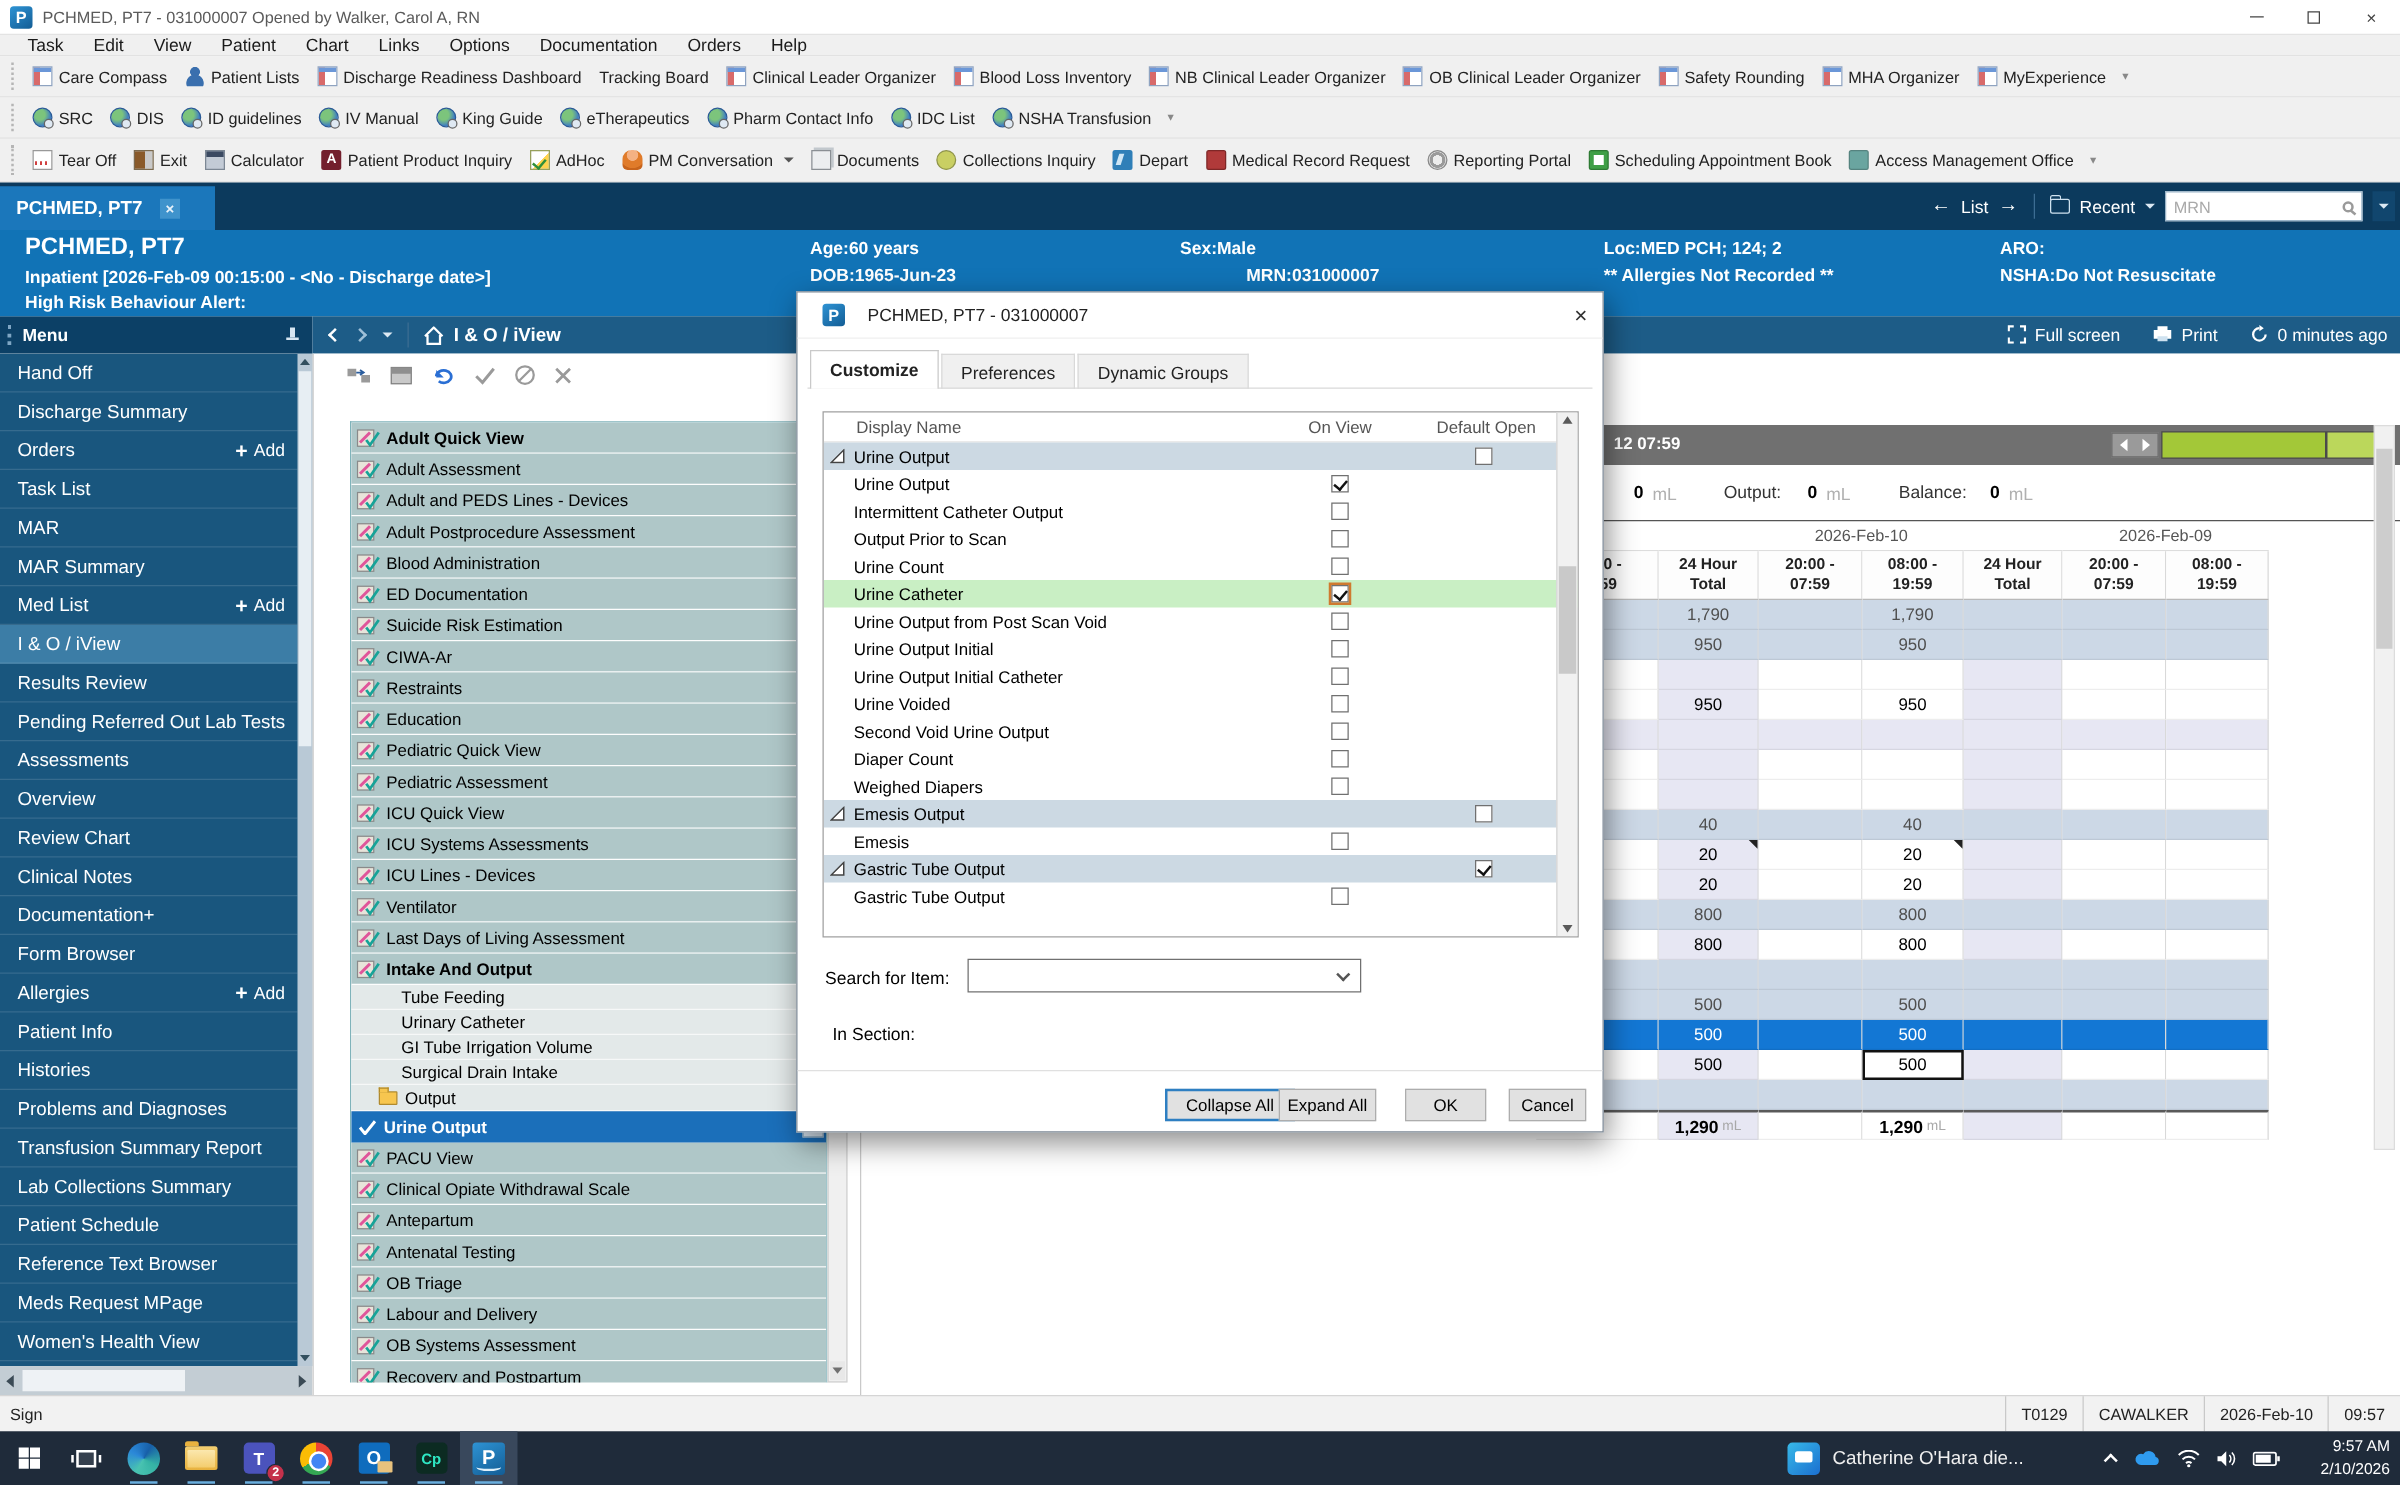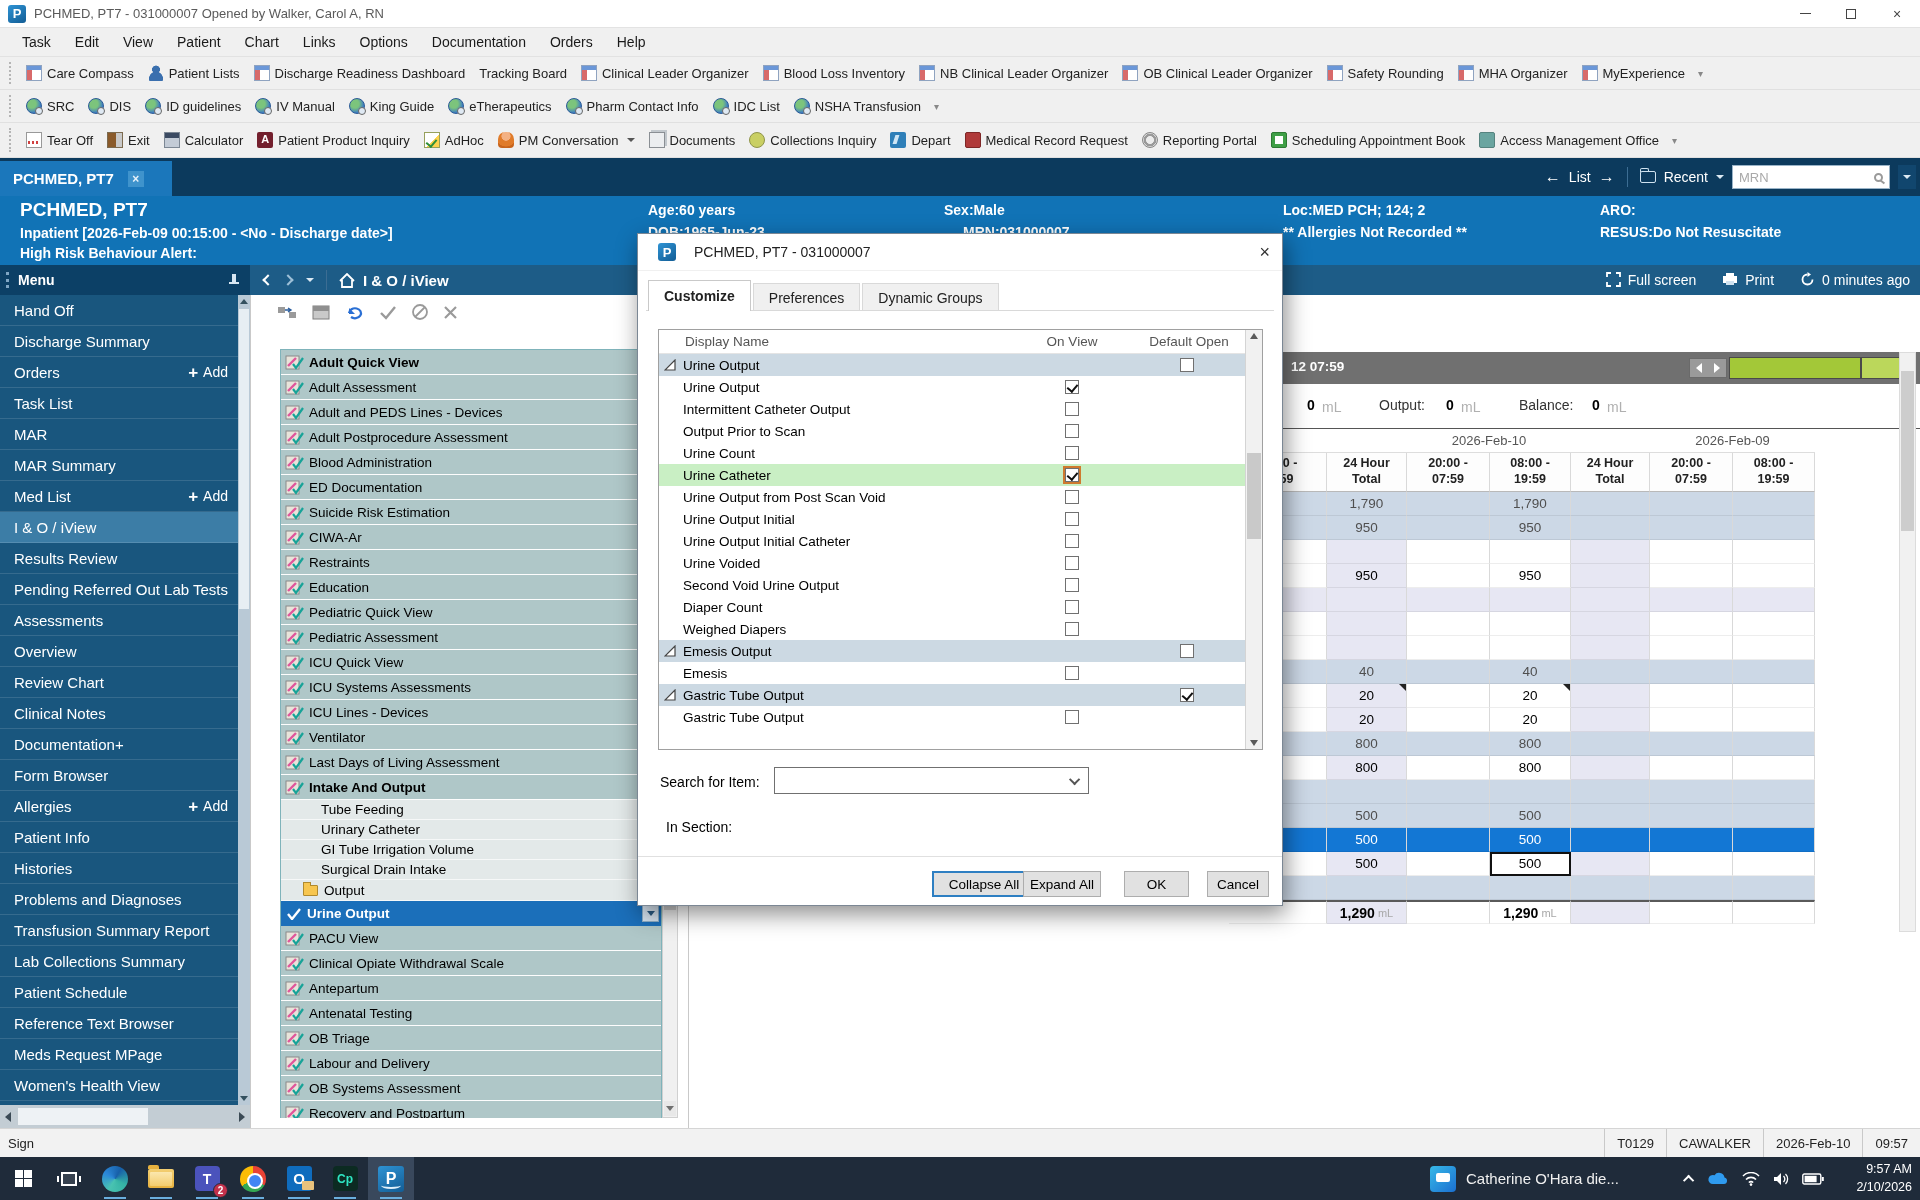--- a/index.html
+++ b/index.html
@@ -9,21 +9,21 @@
 
   
   .titlebar{height:28px;background:#fff;display:flex;align-items:center;border-bottom:1px solid #e3e3e3;color:#5a5a5a;font-size:13px}
   .plogo{width:18px;height:18px;border-radius:3px;background:linear-gradient(145deg,#2e93d4,#135d95);color:#fff;font-weight:bold;font-size:13px;display:flex;align-items:center;justify-content:center;margin:0 8px 0 8px}
   .wincontrols{margin-left:auto;display:flex;height:100%}
   .winbtn{width:46px;height:100%;display:flex;align-items:center;justify-content:center;color:#444;font-size:14px}
   .glyph-min{width:11px;height:1px;background:#444}
   .glyph-max{width:10px;height:10px;border:1px solid #444}
 
   
-  .menubar{height:29px;background:#f0f0f0;display:flex;align-items:center;padding-left:10px;border-bottom:1px solid #e2e2e2}
+  .menubar{height:17px;background:#f0f0f0;display:flex;align-items:center;padding-left:10px;border-bottom:1px solid #e2e2e2}
   .menuitem{padding:0 12px;font-size:14px;color:#1a1a1a;line-height:29px}
 
   
   .toolbar{background:#f0f0f0;display:flex;align-items:center;border-bottom:1px solid #e0e0e0;padding-left:4px}
   #tb1{height:33px}#tb2{height:33px}#tb3{height:35px}
   .grip{width:5px;height:70%;border-left:2px dotted #b5b5b5;margin:0 5px}
   .tbitem{display:flex;align-items:center;gap:5px;padding:0 7px;font-size:13px;color:#222;white-space:nowrap}
   .tbicon{width:16px;height:16px;flex:0 0 auto;position:relative}
   .caret{width:0;height:0;border-left:4px solid transparent;border-right:4px solid transparent;border-top:4px solid #555;margin-left:3px}
   .ic-organizer{background:#fff;border:1px solid #8fa3c0;background-image:linear-gradient(#6b97d8 0 4px,rgba(0,0,0,0) 4px),linear-gradient(90deg,#d86a6a 0 5px,rgba(0,0,0,0) 5px)}
@@ -438,25 +438,25 @@
     </div>
   </div>
 
   <div class="banner">
     <span class="b-name">PCHMED, PT7</span>
     <span class="b-enc">Inpatient [2026-Feb-09 00:15:00 - &lt;No - Discharge date&gt;]</span>
     <span class="b-alert">High Risk Behaviour Alert:</span>
     <span class="f1" style="left:648px;top:6px">Age:60 years</span>
     <span class="f1" style="left:648px;top:28px">DOB:1965-Jun-23</span>
     <span class="f1" style="left:944px;top:6px">Sex:Male</span>
-    <span class="f1" style="left:963px;top:28px">MRN:031000007</span>
+    <span class="f1" style="left:997px;top:28px">MRN:031000007</span>
     <span class="f1" style="left:1283px;top:6px">Loc:MED PCH; 124; 2</span>
     <span class="f1" style="left:1283px;top:28px">** Allergies Not Recorded **</span>
     <span class="f1" style="left:1600px;top:6px">ARO:</span>
-    <span class="f1" style="left:1600px;top:28px">RESUS:Do Not Resuscitate</span>
+    <span class="f1" style="left:1600px;top:28px">NSHA:Do Not Resuscitate</span>
   </div>
 
   <div class="subhdr">
     <div class="menuhdr">
       <span class="gripdots"></span>
       <span>Menu</span>
       <span class="pin"></span>
     </div>
     <div class="crumbbar">
       <span style="margin-left:14px" class="chev l"></span>

